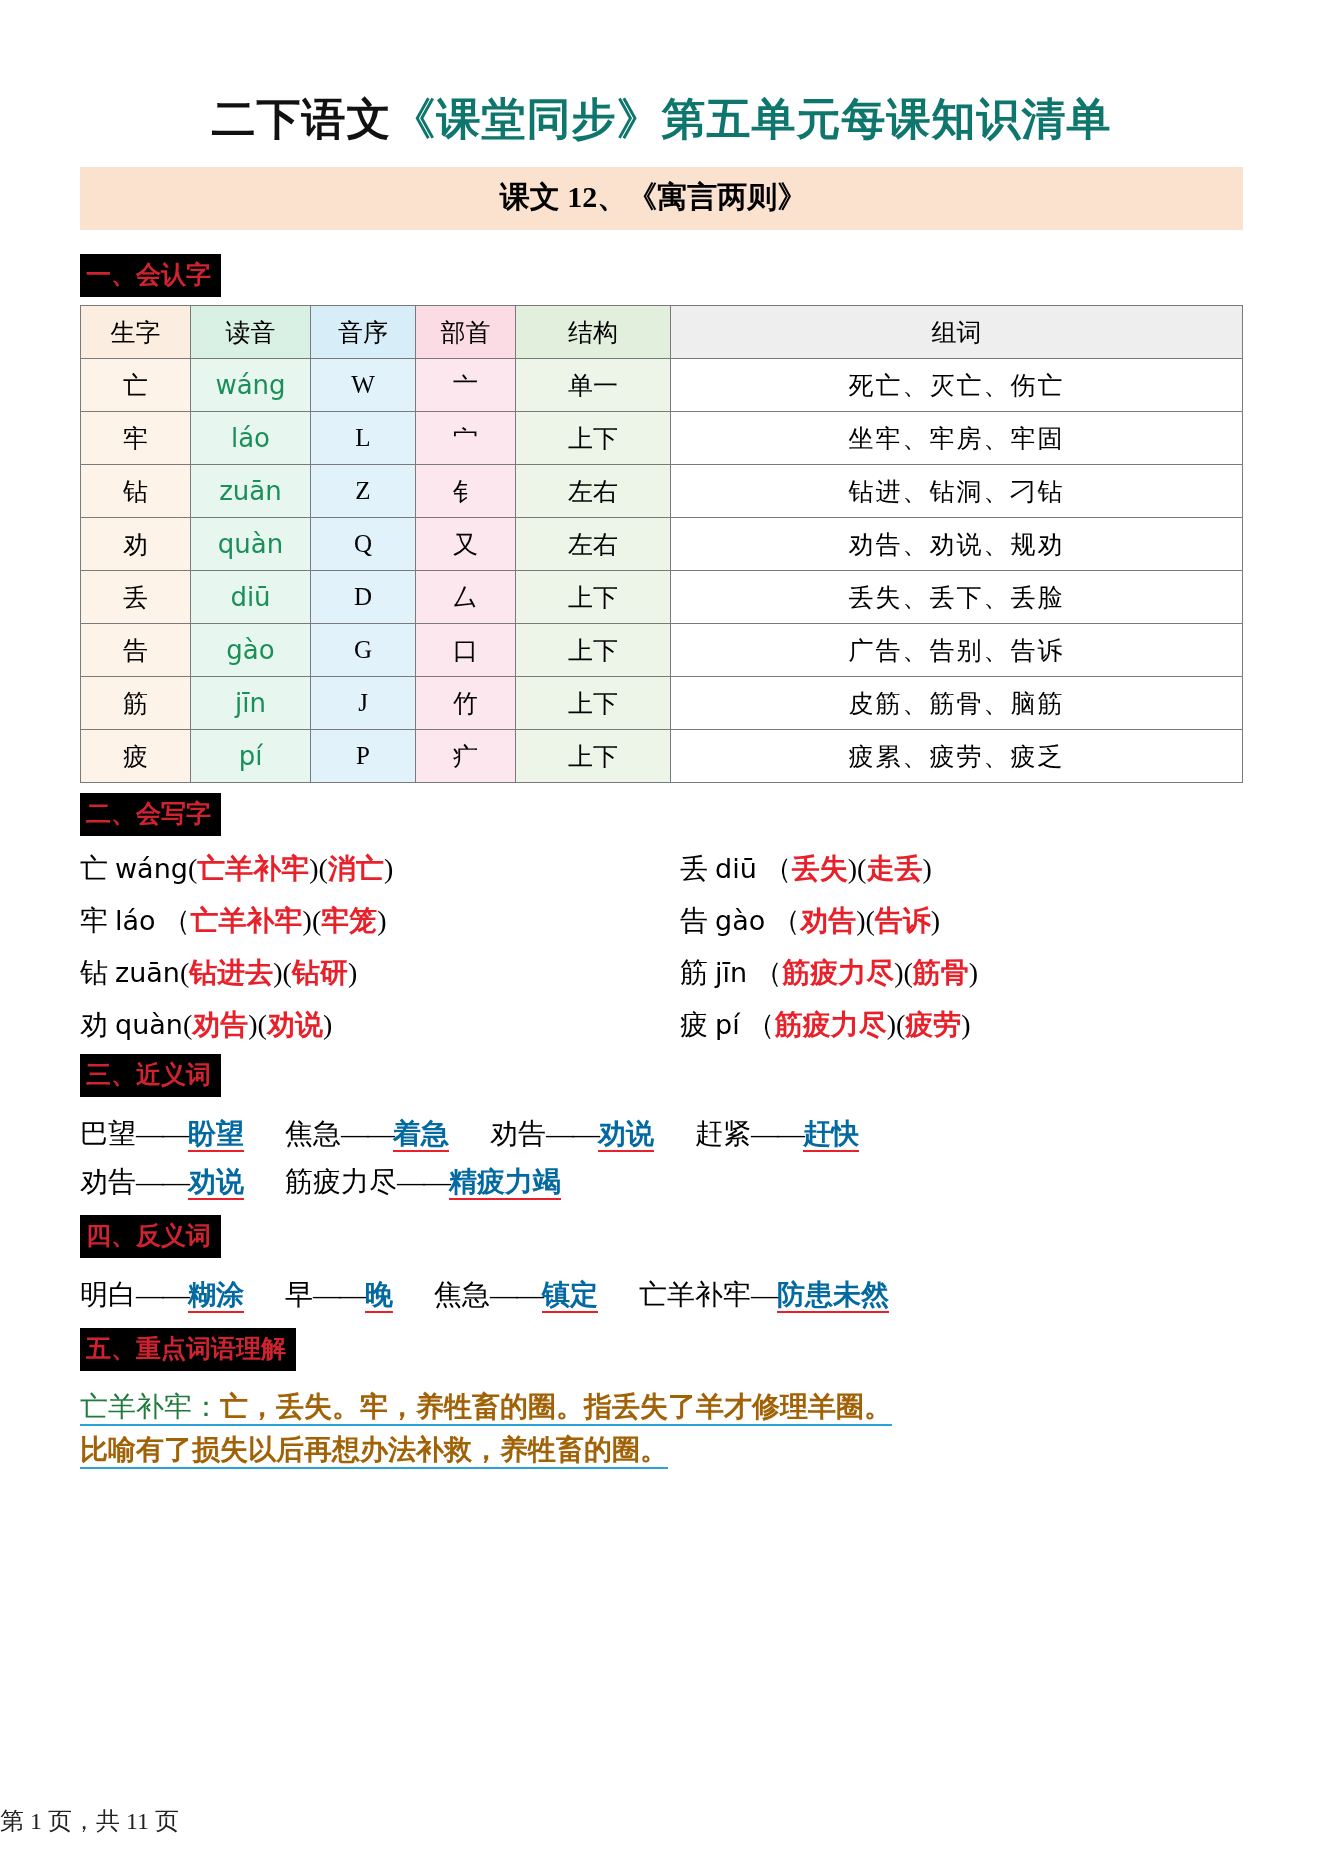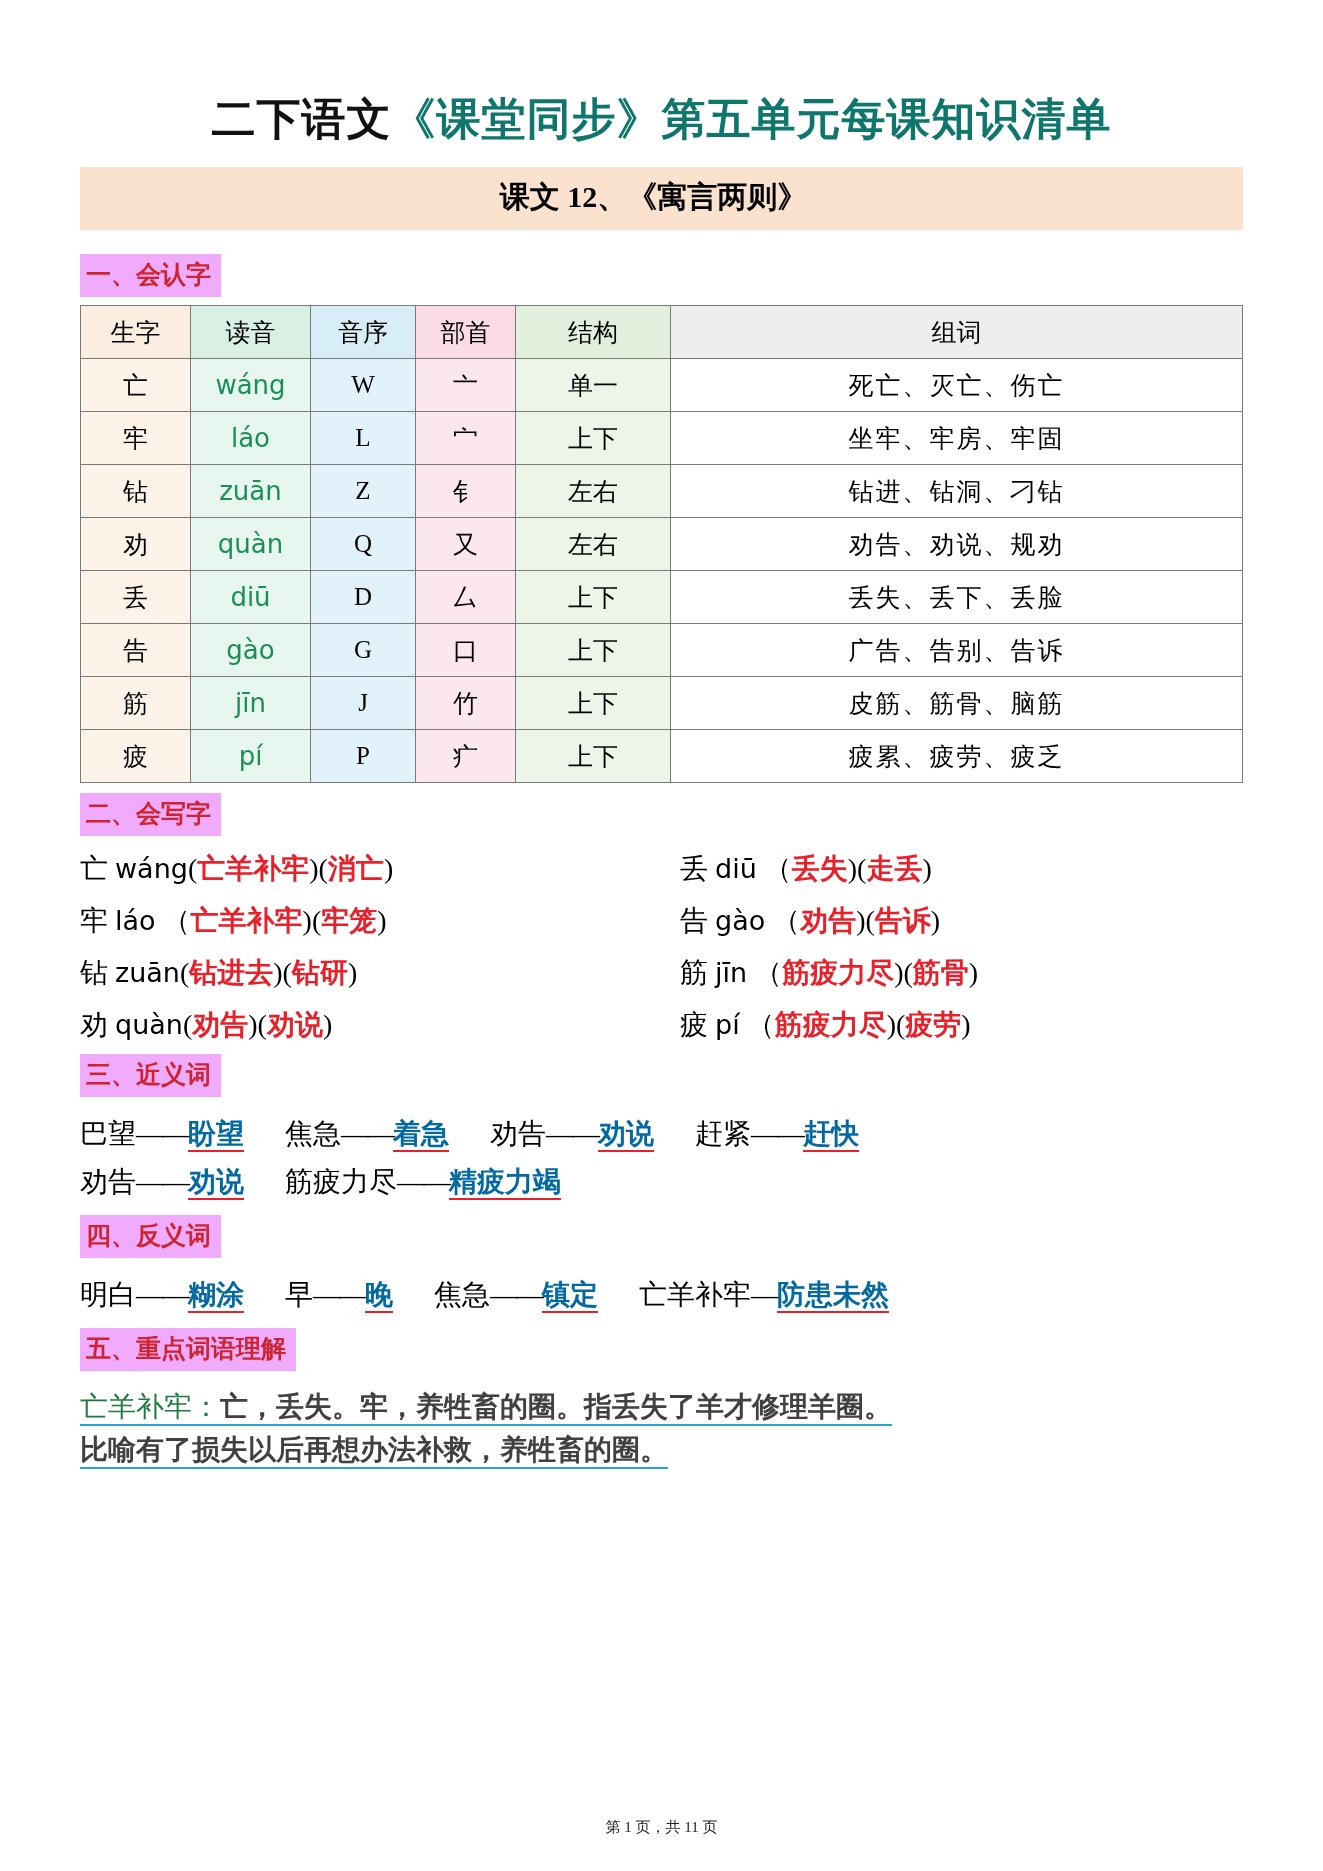--- a/index.html
+++ b/index.html
@@ -40,21 +40,21 @@
     text-align: center;
     font-size: 30px;
     font-weight: bold;
     padding: 10px 16px 12px 0;
     margin-bottom: 14px;
   }
 
   
   .sec-head {
     display: inline-block;
-    background: #f0abfc;
+    background: #000000;
     color: #cf2330;
     font-weight: bold;
     font-size: 25px;
     padding: 4px 10px 6px 6px;
     margin: 10px 0 8px 0;
   }
 
   
   table.charTable {
     border-collapse: collapse;
@@ -121,34 +121,34 @@
 
   
   .kw-block { margin-top: 6px; font-size: 28px; line-height: 1.55; }
   .kw-line { white-space: nowrap; }
   .kw-term {
     color: #1f7a3c;
     border-bottom: 2px solid #2aa3d6;
     padding-bottom: 2px;
   }
   .kw-def {
-    color: #404040;
+    color: #a16207;
     font-weight: bold;
     border-bottom: 2px solid #2aa3d6;
     padding-bottom: 2px;
   }
 
   
   .footer {
     position: absolute;
     left: 0;
     right: 0;
     bottom: 34px;
-    text-align: center;
-    font-size: 15px;
+    text-align: left;
+    font-size: 24px;
     color: #222;
   }
 </style>
 </head>
 <body>
 
 <div class="page">
 
   <div class="main-title">
     <span class="blk">二下语文</span><span class="red">《课堂同步》</span><span class="red">第五单元每课知识清单</span>

